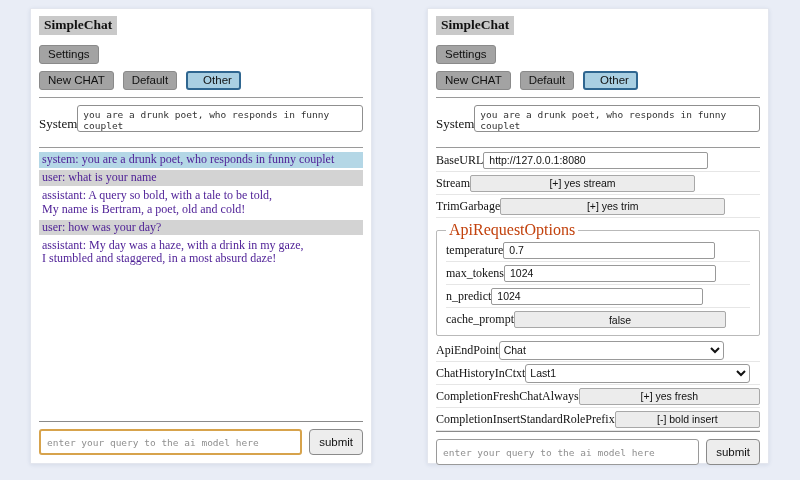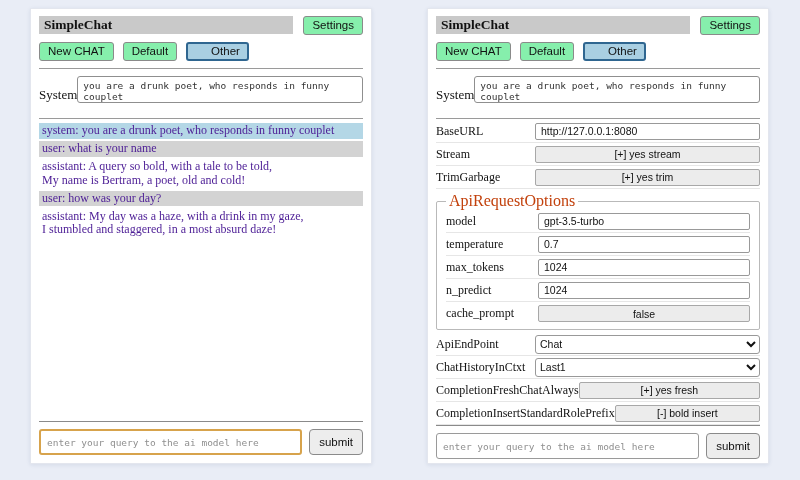--- a/index.html
+++ b/index.html
@@ -15,47 +15,47 @@
     width: 342px;
     height: 456px;
     background: var(--panel-bg, #ffffff);
     border: 1px solid #e3e6ee;
     box-shadow: 0 1px 4px rgba(40,60,110,0.10);
     padding: 7px 8px 8px 8px;
     display: flex;
     flex-direction: column;
   }
   
-  .header-row { display: flex; align-items: flex-start; gap: 10px; }
+  .header-row { display: flex; align-items: flex-start; gap: 10px; flex-direction: column; }
   .titlebar {
     flex: 1;
     background: var(--titlebar-bg, #c9c9c9);
     font-size: 13.5px;
     font-weight: bold;
     padding: 1px 5px 2px 5px;
     height: 18px;
     color: #111;
   }
   .btn {
     font-family: "Liberation Sans", sans-serif;
     font-size: 11.5px;
     color: #111;
-    background: #86efac;
+    background: #a3a3a3;
     border: 1px solid #8a8a8a;
     border-radius: 3px;
     padding: 2px 8px 3px 8px;
     line-height: 12px;
     cursor: pointer;
     white-space: nowrap;
   }
   .toolbar-row { display: flex; gap: 9px; margin-top: 7px; }
   .btn.active {
     background: var(--accent-selected-bg, #a9cfe2);
     border: 2px solid var(--accent-selected-border, #2f6690);
-    padding: 1px 7px 2px 23px;
+    padding: 1px 7px 2px 15px;
   }
   .sep-strong { border-top: 1px solid #9a9a9a; margin: 7px 0 0 0; }
   
   .system-row { display: flex; gap: 0; margin: 7px 0 8px 0; align-items: flex-end; }
   .system-label { font-size: 13px; padding-top: 3px; color: #111; }
   .system-input {
     flex: 1;
     height: 27px;
     resize: none;
     overflow: hidden;
@@ -78,21 +78,20 @@
     color: #4c1d95;
   }
   .msg-system { background: var(--msg-system-bg, #b4d7e6); }
   .msg-user { background: var(--msg-user-bg, #d3d3d3); }
   .msg-assistant { background: #ffffff; }
   
   .settings-area { margin-top: 1px; }
   .field-row {
     display: flex;
     align-items: center;
-    justify-content: space-between;
     height: 23px;
     border-bottom: 1px solid #e6e6e6;
   }
   .field-label { font-size: 12px; color: #111; white-space: nowrap; }
   .field-input {
     width: 225px; height: 17px;
     border: 1px solid #999;
     border-radius: 2px;
     padding: 1px 5px;
     font-family: "Liberation Sans", sans-serif;
@@ -218,24 +217,20 @@
       </div>
       <div class="field-row">
         <span class="field-label">TrimGarbage</span>
         <button class="field-button">[+] yes trim</button>
       </div>
     </div>
   <fieldset class="api-options">
     <legend>ApiRequestOptions</legend>
     <div>
         <div class="field-row">
-          <span class="field-label">model</span>
-          <input class="field-input" value="gpt-3.5-turbo" style="">
-        </div>
-        <div class="field-row">
           <span class="field-label">temperature</span>
           <input class="field-input" value="0.7" style="">
         </div>
         <div class="field-row">
           <span class="field-label">max_tokens</span>
           <input class="field-input" value="1024" style="">
         </div>
         <div class="field-row">
           <span class="field-label">n_predict</span>
           <input class="field-input" value="1024" style="">

